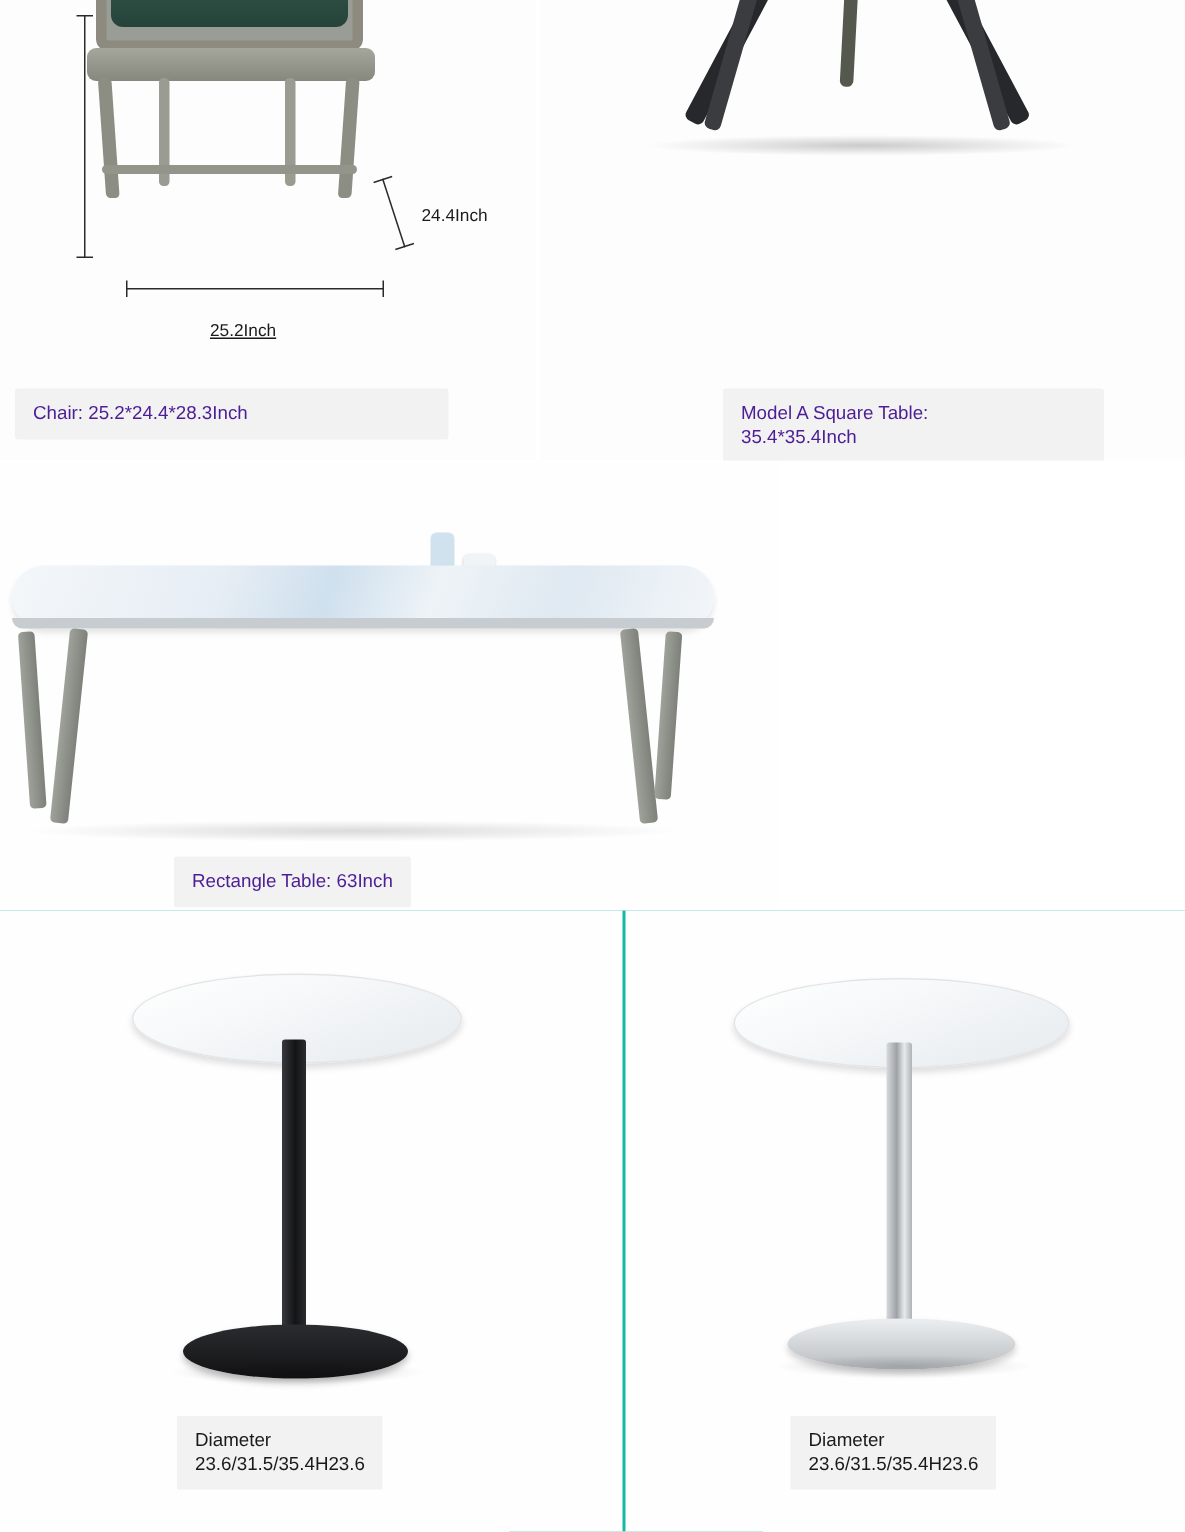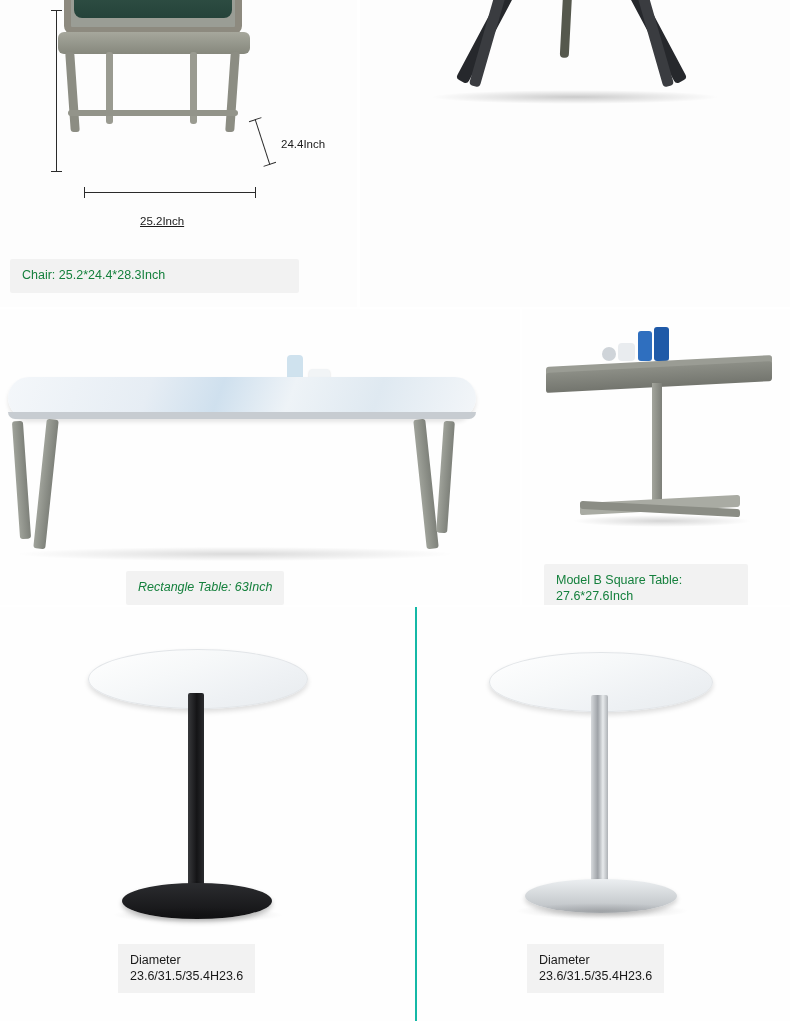--- a/index.html
+++ b/index.html
@@ -54,21 +54,21 @@
   .dim-h:after{right:0;}
   .dim-diag{position:absolute;left:262px;top:118px;width:1px;height:48px;background:#2a2a2a;transform:rotate(-18deg);}
   .dim-diag:before,.dim-diag:after{content:"";position:absolute;left:-6px;width:13px;height:1px;background:#2a2a2a;}
   .dim-diag:before{top:0;}
   .dim-diag:after{bottom:0;}
 
   .dimlabel{position:absolute;font-size:11.5px;color:#1a1a1a;white-space:nowrap;}
 
   
   .caption{
-    position:absolute;font-size:12.5px;color:#15803d;line-height:1.25;
+    position:absolute;font-size:12.5px;color:#4c1d95;line-height:1.25;
     background:#f2f2f2;padding:9px 12px;border-radius:2px;white-space:pre-line;
   }
   .caption.plain{background:transparent;padding:0;}
 
   
   .mA{position:absolute;left:30px;top:-70px;width:370px;height:250px;}
   .mA-leg{position:absolute;background:#26282c;border-radius:4px;transform-origin:top center;}
   .mA-shadow{position:absolute;left:40px;top:160px;width:290px;height:14px;background:radial-gradient(ellipse at center,rgba(0,0,0,.20),rgba(0,0,0,0) 70%);}
 
   
@@ -153,20 +153,22 @@
       <div class="mA">
 
         <div class="mA-leg" style="left:140px;top:10px;width:13px;height:160px;transform:rotate(28deg);"></div>
         <div class="mA-leg" style="left:210px;top:10px;width:13px;height:160px;transform:rotate(-28deg);"></div>
         <div class="mA-leg" style="left:120px;top:12px;width:11px;height:150px;transform:rotate(16deg);background:#3a3c40;"></div>
         <div class="mA-leg" style="left:232px;top:12px;width:11px;height:150px;transform:rotate(-16deg);background:#3a3c40;"></div>
         <div class="mA-leg" style="left:176px;top:8px;width:9px;height:120px;background:#55584d;transform:rotate(3deg);"></div>
         <div class="mA-shadow"></div>
       </div>
 
+      <div class="caption" style="left:122px;top:259px;width:230px;">Model A Square Table:
+35.4*35.4Inch</div>
     </div>
   </div>
 
   <div id="row2">
 
     <div id="cell-rect" class="panel">
       <div>
         <div class="rt-bottle"></div>
         <div class="rt-jug"></div>
         <div class="rt-cup" style="left:266px;top:72px;width:14px;height:17px;"></div>
@@ -180,41 +182,23 @@
         <div class="rt-edge"></div>
 
         <div class="rt-leg" style="left:40px;top:110px;width:12px;height:130px;transform:rotate(6deg);"></div>
         <div class="rt-leg" style="left:16px;top:112px;width:11px;height:118px;transform:rotate(-4deg);"></div>
         <div class="rt-leg" style="left:420px;top:110px;width:12px;height:130px;transform:rotate(-6deg);"></div>
         <div class="rt-leg" style="left:440px;top:112px;width:11px;height:112px;transform:rotate(4deg);"></div>
         <div class="rt-shadow"></div>
       </div>
 
       <div class="caption plain" style="left:142px;top:570px;"></div>
-      <div class="caption" style="left:126px;top:262px;font-style:italic;">Rectangle Table: 63Inch</div>
-    </div>
-
-    <div id="cell-modelB" class="panel">
-      <div>
-        <div class="mB-obj" style="left:116px;top:22px;width:14px;height:30px;background:#2f6fbf;"></div>
-        <div class="mB-obj" style="left:132px;top:18px;width:15px;height:34px;background:#1f5aa8;"></div>
-        <div class="mB-obj" style="left:96px;top:34px;width:17px;height:18px;background:#e9ecef;border-radius:4px;"></div>
-        <div class="mB-obj" style="left:80px;top:38px;width:14px;height:14px;background:#cfd4d9;border-radius:50%;"></div>
-
-        <div class="mB-topface"></div>
-        <div class="mB-top"></div>
-        <div class="mB-col"></div>
-        <div class="mB-foot"></div>
-        <div class="mB-foot2"></div>
-        <div class="mB-shadow"></div>
-      </div>
-
-      <div class="caption" style="left:22px;top:255px;width:180px;">Model B Square Table:
-27.6*27.6Inch</div>
-    </div>
+      <div class="caption" style="left:116px;top:262px;">Rectangle Table: 63Inch</div>
+    </div>
+
   </div>
 
   <div id="row3">
 
     <div id="cell-blk" class="panel">
       <div>
         <div class="rd-top" style="left:88px;top:42px;width:218px;height:58px;"></div>
         <div class="rd-edge" style="left:88px;top:62px;width:218px;height:46px;z-index:-1;"></div>
         <div class="rd-col" style="left:188px;top:86px;width:16px;height:204px;background:linear-gradient(90deg,#38393c,#141416 55%,#2a2b2e);"></div>
         <div class="rd-base" style="left:122px;top:276px;width:150px;height:36px;background:linear-gradient(180deg,#2b2c2f,#121214);box-shadow:0 3px 5px rgba(0,0,0,.25);"></div>

